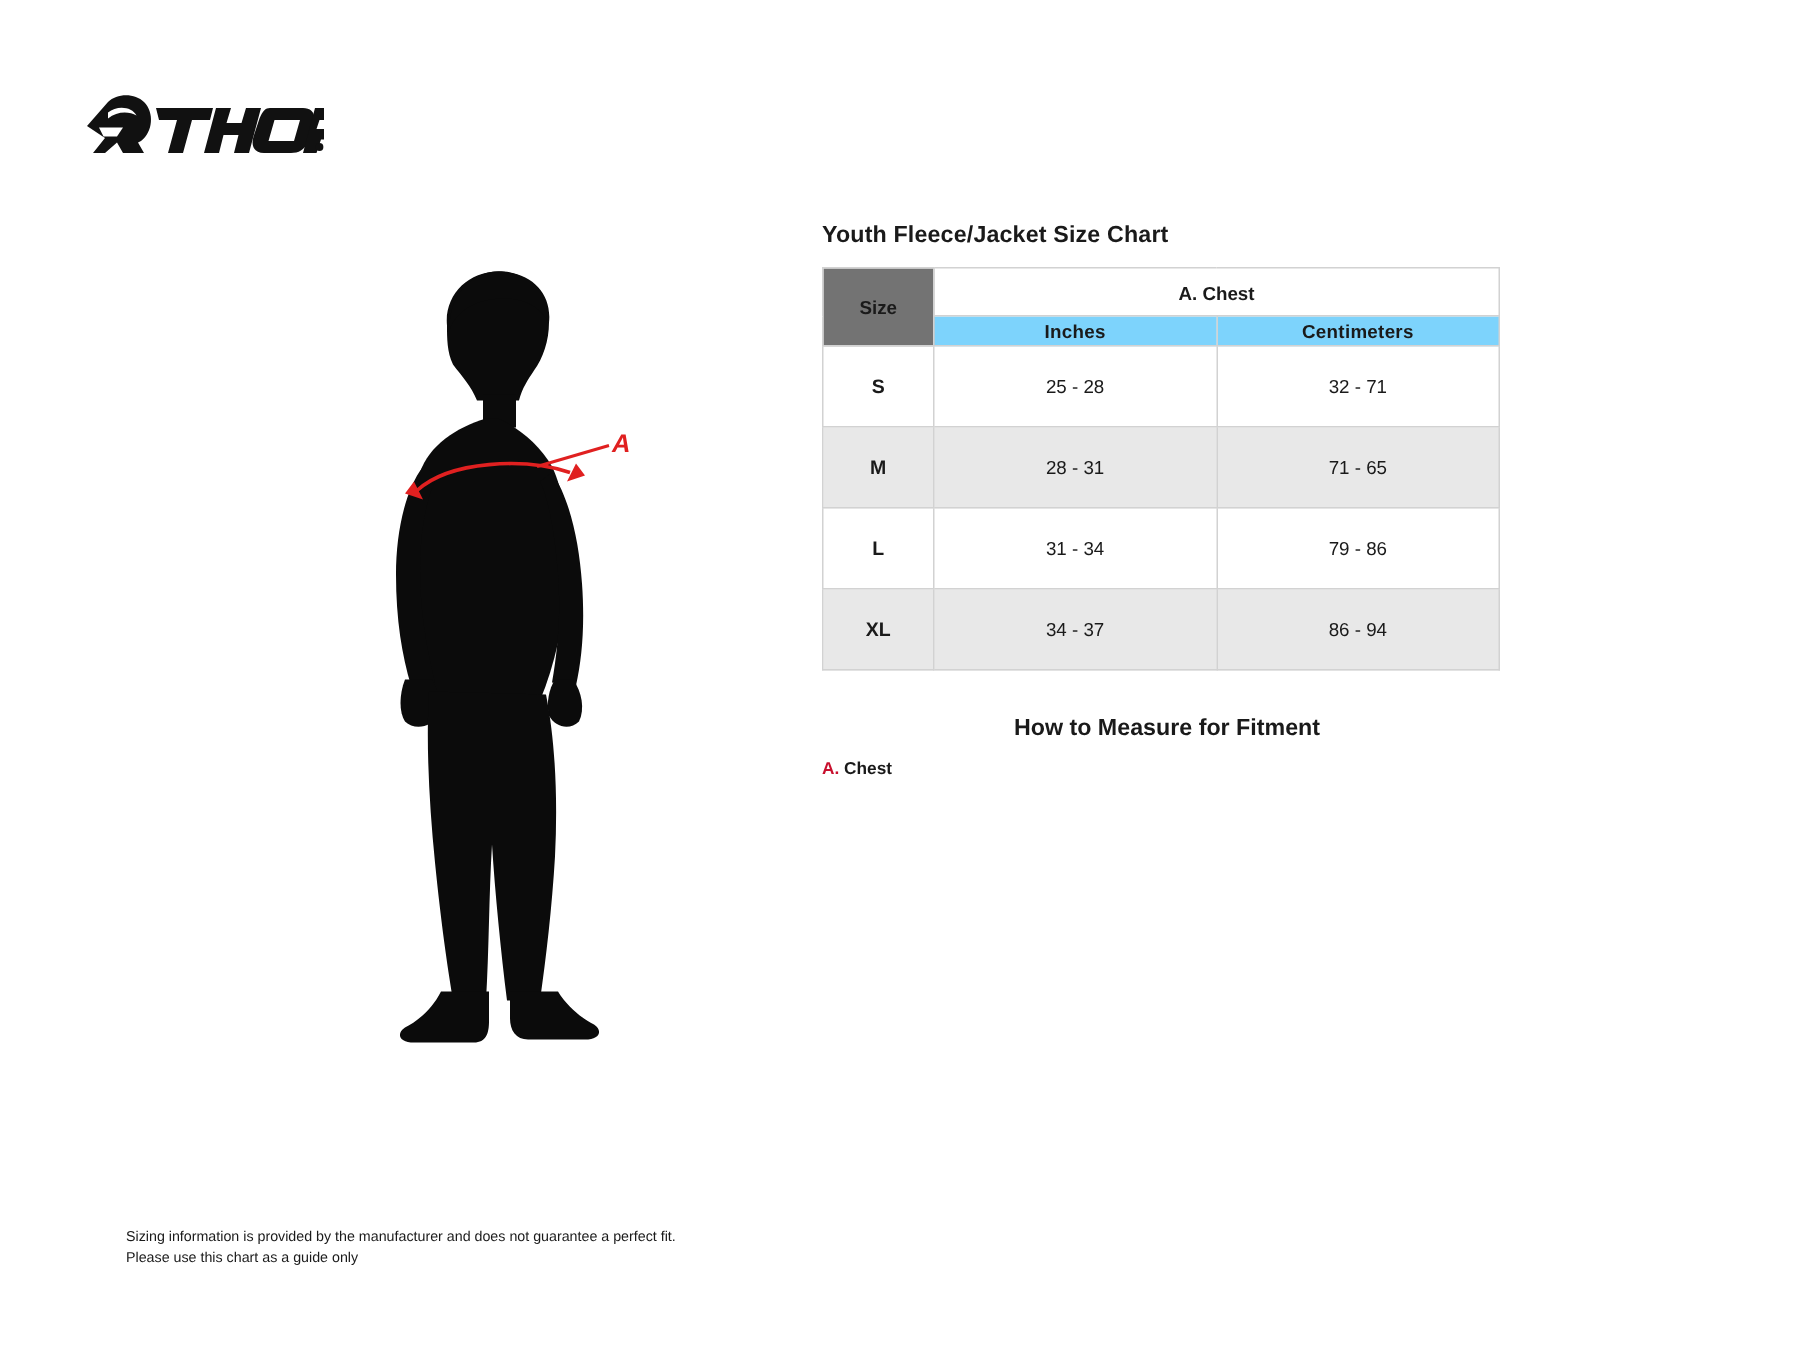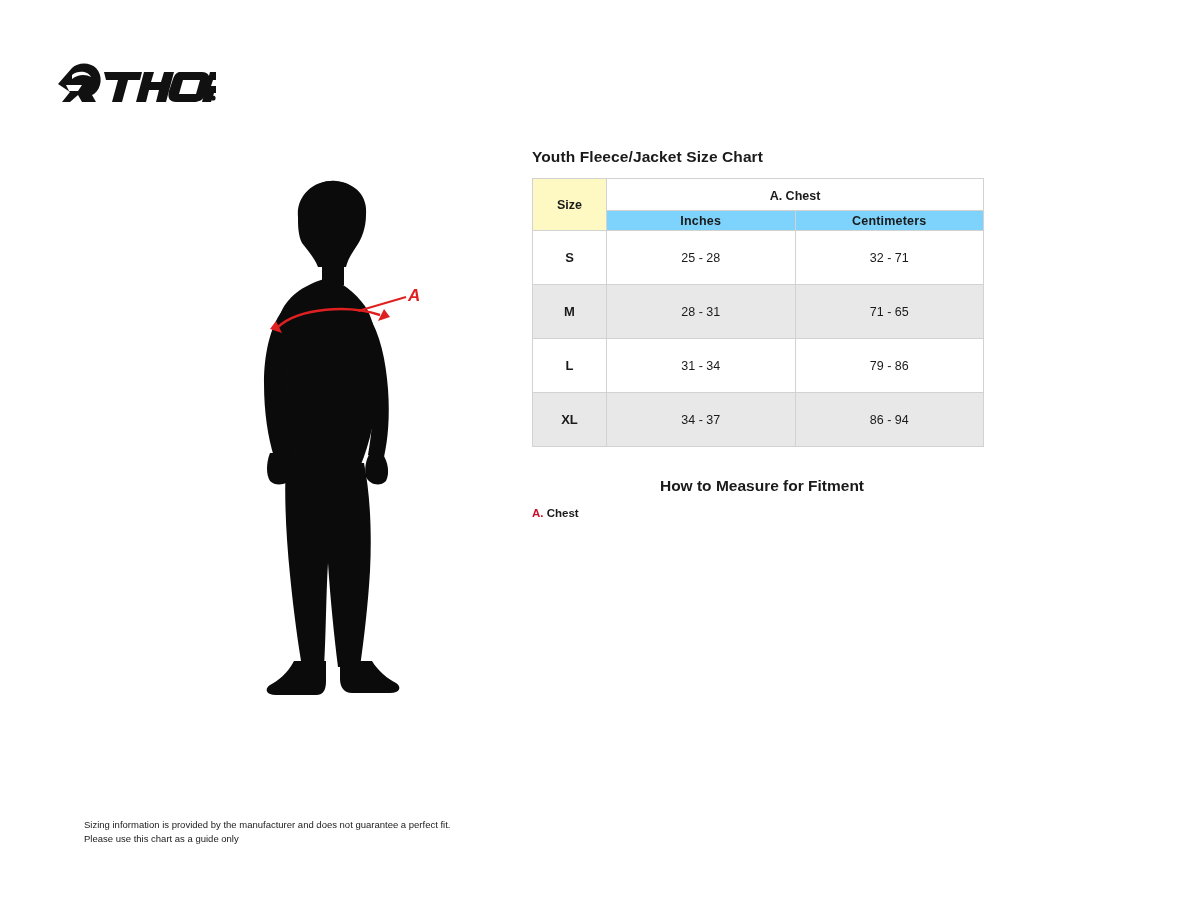--- a/index.html
+++ b/index.html
@@ -31,21 +31,21 @@
     position: absolute;
     left: 240px;
     top: 175px;
     width: 220px;
     height: 530px;
   }
 
   
   .content {
     position: absolute;
-    left: 532px;
+    left: 548px;
     top: 148px;
     width: 460px;
   }
   .chart-title {
     font-size: 15.5px;
     font-weight: bold;
     color: #1a1a1a;
     margin: 0 0 12px 0;
     letter-spacing: 0.1px;
   }
@@ -58,21 +58,21 @@
   table.size-chart td, table.size-chart th {
     border: 1px solid #d2d2d2;
     text-align: center;
     font-size: 12.5px;
     color: #1a1a1a;
   }
   th.size-corner {
     width: 74px;
     font-weight: bold;
     font-size: 13px;
-    background: #fef9c3;
+    background: #737373;
     height: 52px;
     vertical-align: middle;
   }
   th.group-head {
     font-weight: bold;
     font-size: 13.5px;
     background: #ffffff;
     height: 28px;
     padding-top: 4px;
   }

